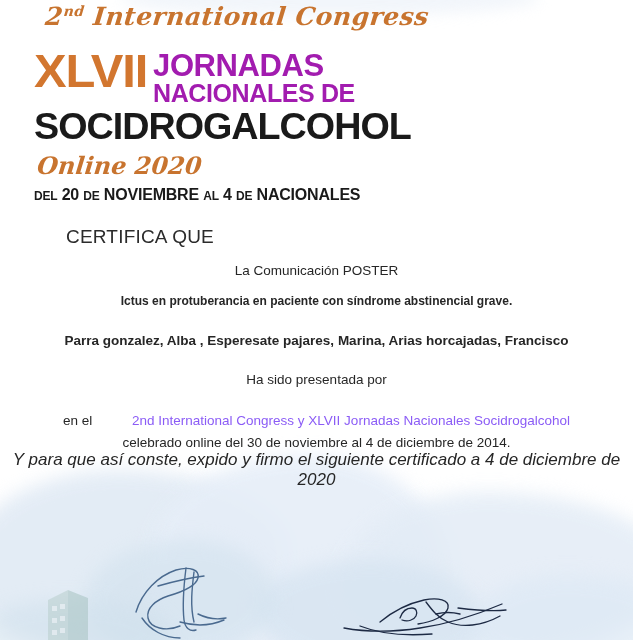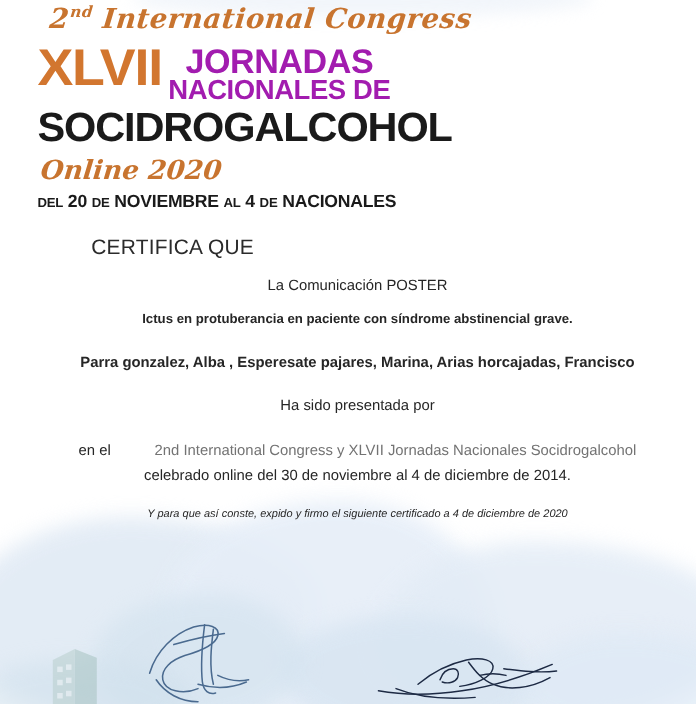--- a/index.html
+++ b/index.html
@@ -93,22 +93,21 @@
     transform-origin: left bottom;
     white-space: nowrap;
   }
   .congress-script .sup {
     font-size: 14px;
     vertical-align: super;
   }
   .title-row {
     display: flex;
     align-items: flex-start;
-    margin-top: 10px;
-    text-align: center;
+    margin-top: 20px;
   }
   .roman {
     color: #d2762f;
     font-family: "Liberation Sans", sans-serif;
     font-weight: 700;
     font-size: 47px;
     line-height: .92;
     letter-spacing: -1px;
     font-stretch: condensed;
     transform: scaleX(1.04);
@@ -154,21 +153,20 @@
     letter-spacing: -.2px;
     white-space: nowrap;
   }
   .dates .sm { font-size: 12px; }
 
   
   .body-block {
     position: relative;
     z-index: 2;
     color: #222222;
-    padding-left: 17px;
   }
   .certifica {
     font-size: 19px;
     font-weight: 400;
     color: #2b2b2b;
     margin: 22px 0 0 66px;
     letter-spacing: .2px;
   }
   .line {
     text-align: center;
@@ -181,31 +179,30 @@
     font-weight: 700;
     font-size: 12px;
   }
   .l-presentada { margin-top: 24px; }
   .l-autores {
     margin-top: 25px;
     font-weight: 700;
     font-size: 13.5px;
   }
   .l-congress { margin-top: 26px; }
-  .l-congress .orange { color: #737373; margin-left: 36px; }
+  .l-congress .orange { color: #8b5cf6; margin-left: 36px; }
   .l-celebrado { margin-top: 7px; }
   .l-issn {
     margin-top: 30px;
     font-style: italic;
     font-size: 13px;
   }
   .l-conste {
-    margin-top: 23px;
-    font-style: italic;
-    font-size: 10px;
+    font-style: italic;
+    font-size: 17px;
   }
 </style>
 </head>
 <body>
 
 <div id="certificate">
 
   <div class="bg-layer">
     <div class="wash w1"></div>
     <div class="wash w2"></div>

